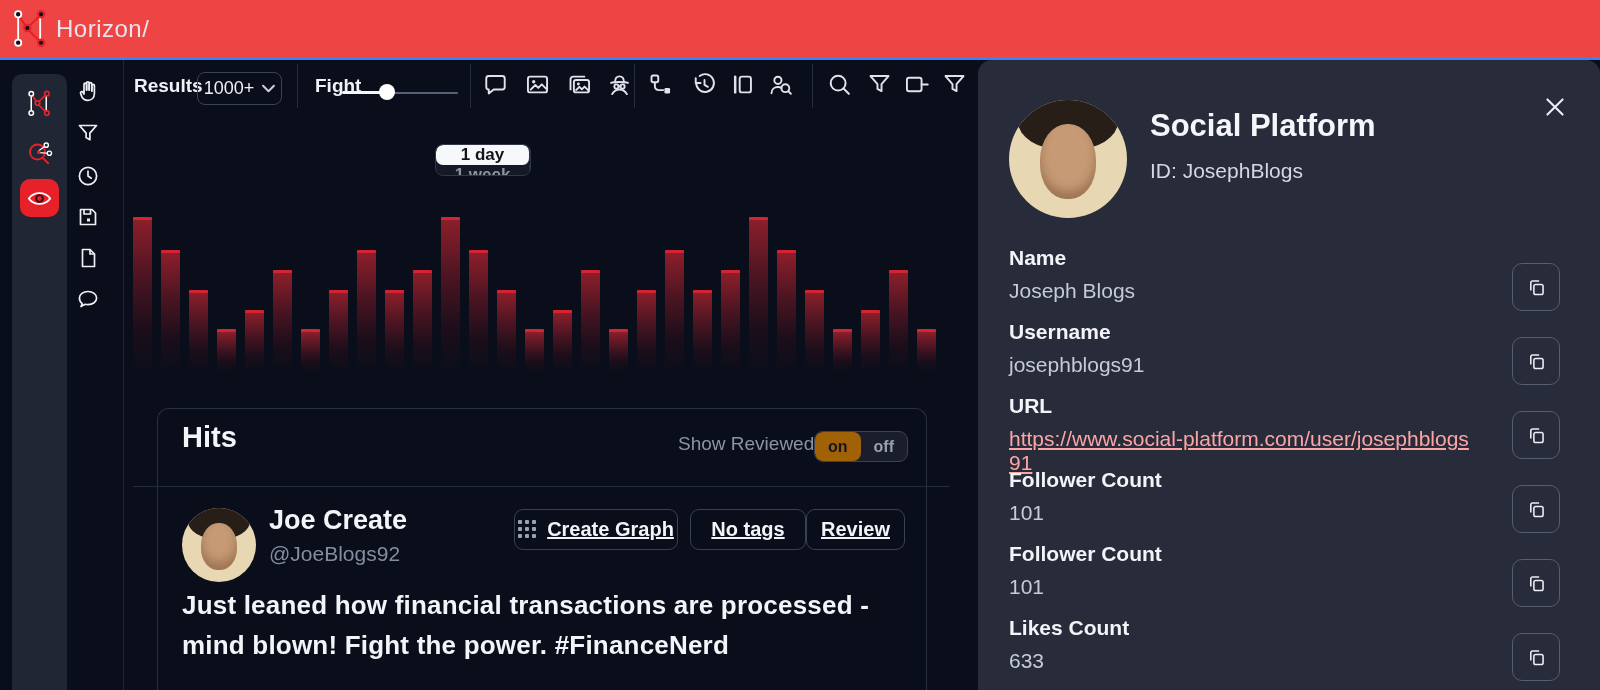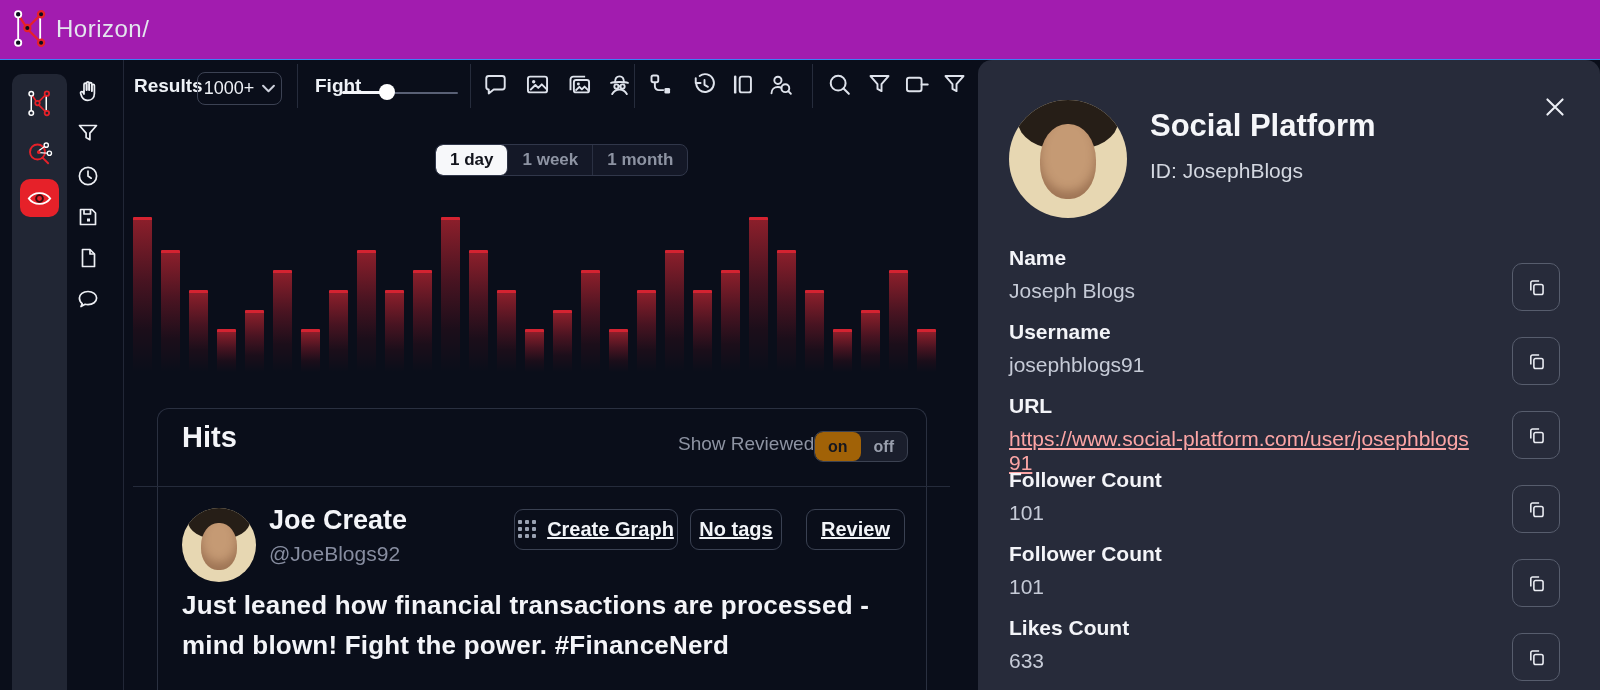--- a/index.html
+++ b/index.html
@@ -1,21 +1,21 @@
 <!DOCTYPE html>
 <html><head>
 <meta charset="utf-8">
 <style>
   * { margin:0; padding:0; box-sizing:border-box; }
   html,body { background:#070a14; }
   body { font-family:"Liberation Sans", sans-serif; }
   .screen { position:relative; width:1600px; height:690px; background:#0a0e1a; overflow:hidden; color:#eef0f6; }
 
   
-  .topbar { position:absolute; left:0; top:0; width:1600px; height:60px; background:#a21caf; border-bottom:1px solid #3b82f6; }
+  .topbar { position:absolute; left:0; top:0; width:1600px; height:60px; background:#ef4444; border-bottom:3px solid #3b82f6; }
   .logo { position:absolute; left:9px; top:6px; width:44px; height:44px; }
   .app-title { position:absolute; left:56px; top:15px; font-size:24px; font-weight:400; letter-spacing:.5px; color:#e3e6ee; }
 
   
   .rail1 { position:absolute; left:12px; top:74px; width:55px; height:616px; background:#212634; border-radius:10px 10px 0 0; }
   .rail1 .ricon { position:absolute; left:50%; transform:translateX(-50%); width:30px; height:30px; }
   .eye-btn { position:absolute; left:8px; top:105px; width:39px; height:38px; background:#e62129; border-radius:10px; display:flex; align-items:center; justify-content:center; cursor:pointer; }
   .rail2-icon { position:absolute; width:24px; height:24px; left:76px; }
   .vdiv-main { position:absolute; left:123px; top:60px; width:1px; height:630px; background:#222737; }
 
@@ -23,21 +23,21 @@
   .tb-label { position:absolute; top:75px; font-size:19px; font-weight:700; color:#eef1f6; }
   .results-dd { position:absolute; left:197px; top:72px; width:85px; height:33px; border:1px solid #3c4253; border-radius:8px; display:flex; align-items:center; justify-content:center; gap:8px; font-size:18px; color:#eef1f6; cursor:pointer; }
   .tb-vdiv { position:absolute; top:64px; width:1px; height:44px; background:#262c3c; }
   .slider { position:absolute; left:342px; top:84px; width:116px; height:16px; cursor:pointer; }
   .slider .track-fill { position:absolute; left:0; top:7px; height:3px; width:45px; background:#f5f6fa; border-radius:2px; }
   .slider .track-rest { position:absolute; left:45px; top:8px; height:2px; right:0; background:#596075; border-radius:2px; }
   .slider .thumb { position:absolute; left:37px; top:0; width:16px; height:16px; background:#ffffff; border-radius:50%; }
   .tb-icon { position:absolute; top:71px; width:27px; height:27px; cursor:pointer; }
 
   
-  .tabs { position:absolute; left:435px; top:144px; height:32px; display:flex; align-items:stretch; background:#141827; border:1px solid #31374a; border-radius:8px; overflow:hidden; }
+  .tabs { position:absolute; left:435px; top:144px; height:32px; display:flex; align-items:stretch; background:#141827; border:1px solid #31374a; border-radius:8px; overflow:hidden;flex-direction:column; }
   .tab { display:flex; align-items:center; justify-content:center; padding:0 14px; font-size:17px; font-weight:700; color:#8d93a2; cursor:pointer; border-right:1px solid #2a3042; }
   .tab:last-child { border-right:none; }
   .tab.active { background:#f7f8fa; color:#12141c; border-radius:7px; }
 
   
   .chart { position:absolute; left:133px; top:205px; width:818px; height:167px; display:flex; align-items:flex-end; gap:9px; overflow:hidden; }
   .bar { flex:0 0 19px; border-top:3px solid #d42331; border-radius:1px;
          background:linear-gradient(180deg, rgba(150,32,44,.92) 0%, rgba(96,22,36,.72) 40%, rgba(52,14,26,.42) 72%, rgba(20,8,18,0) 100%); }
 
   .hdiv { position:absolute; left:133px; top:486px; width:817px; height:1px; background:#252b3b; z-index:3; }
@@ -286,21 +286,21 @@
           <rect x="14" y="0" width="4" height="4" rx="1"></rect>
         <rect x="0" y="7" width="4" height="4" rx="1"></rect>
           <rect x="7" y="7" width="4" height="4" rx="1"></rect>
           <rect x="14" y="7" width="4" height="4" rx="1"></rect>
         <rect x="0" y="14" width="4" height="4" rx="1"></rect>
           <rect x="7" y="14" width="4" height="4" rx="1"></rect>
           <rect x="14" y="14" width="4" height="4" rx="1"></rect>
       </svg>
       <span>Create Graph</span>
     </button>
-    <button class="pill-btn" style="left:532px; width:92px">
+    <button class="pill-btn" style="left:532px; width:116px">
       <span>No tags</span>
     </button>
     <button class="pill-btn" style="left:648px; width:99px">
       <span>Review</span>
     </button>
 
     <div class="tweet-text">Just leaned how financial transactions are processed - mind blown! Fight the power. #FinanceNerd</div>
   </div>
 
   <div class="rpanel">

